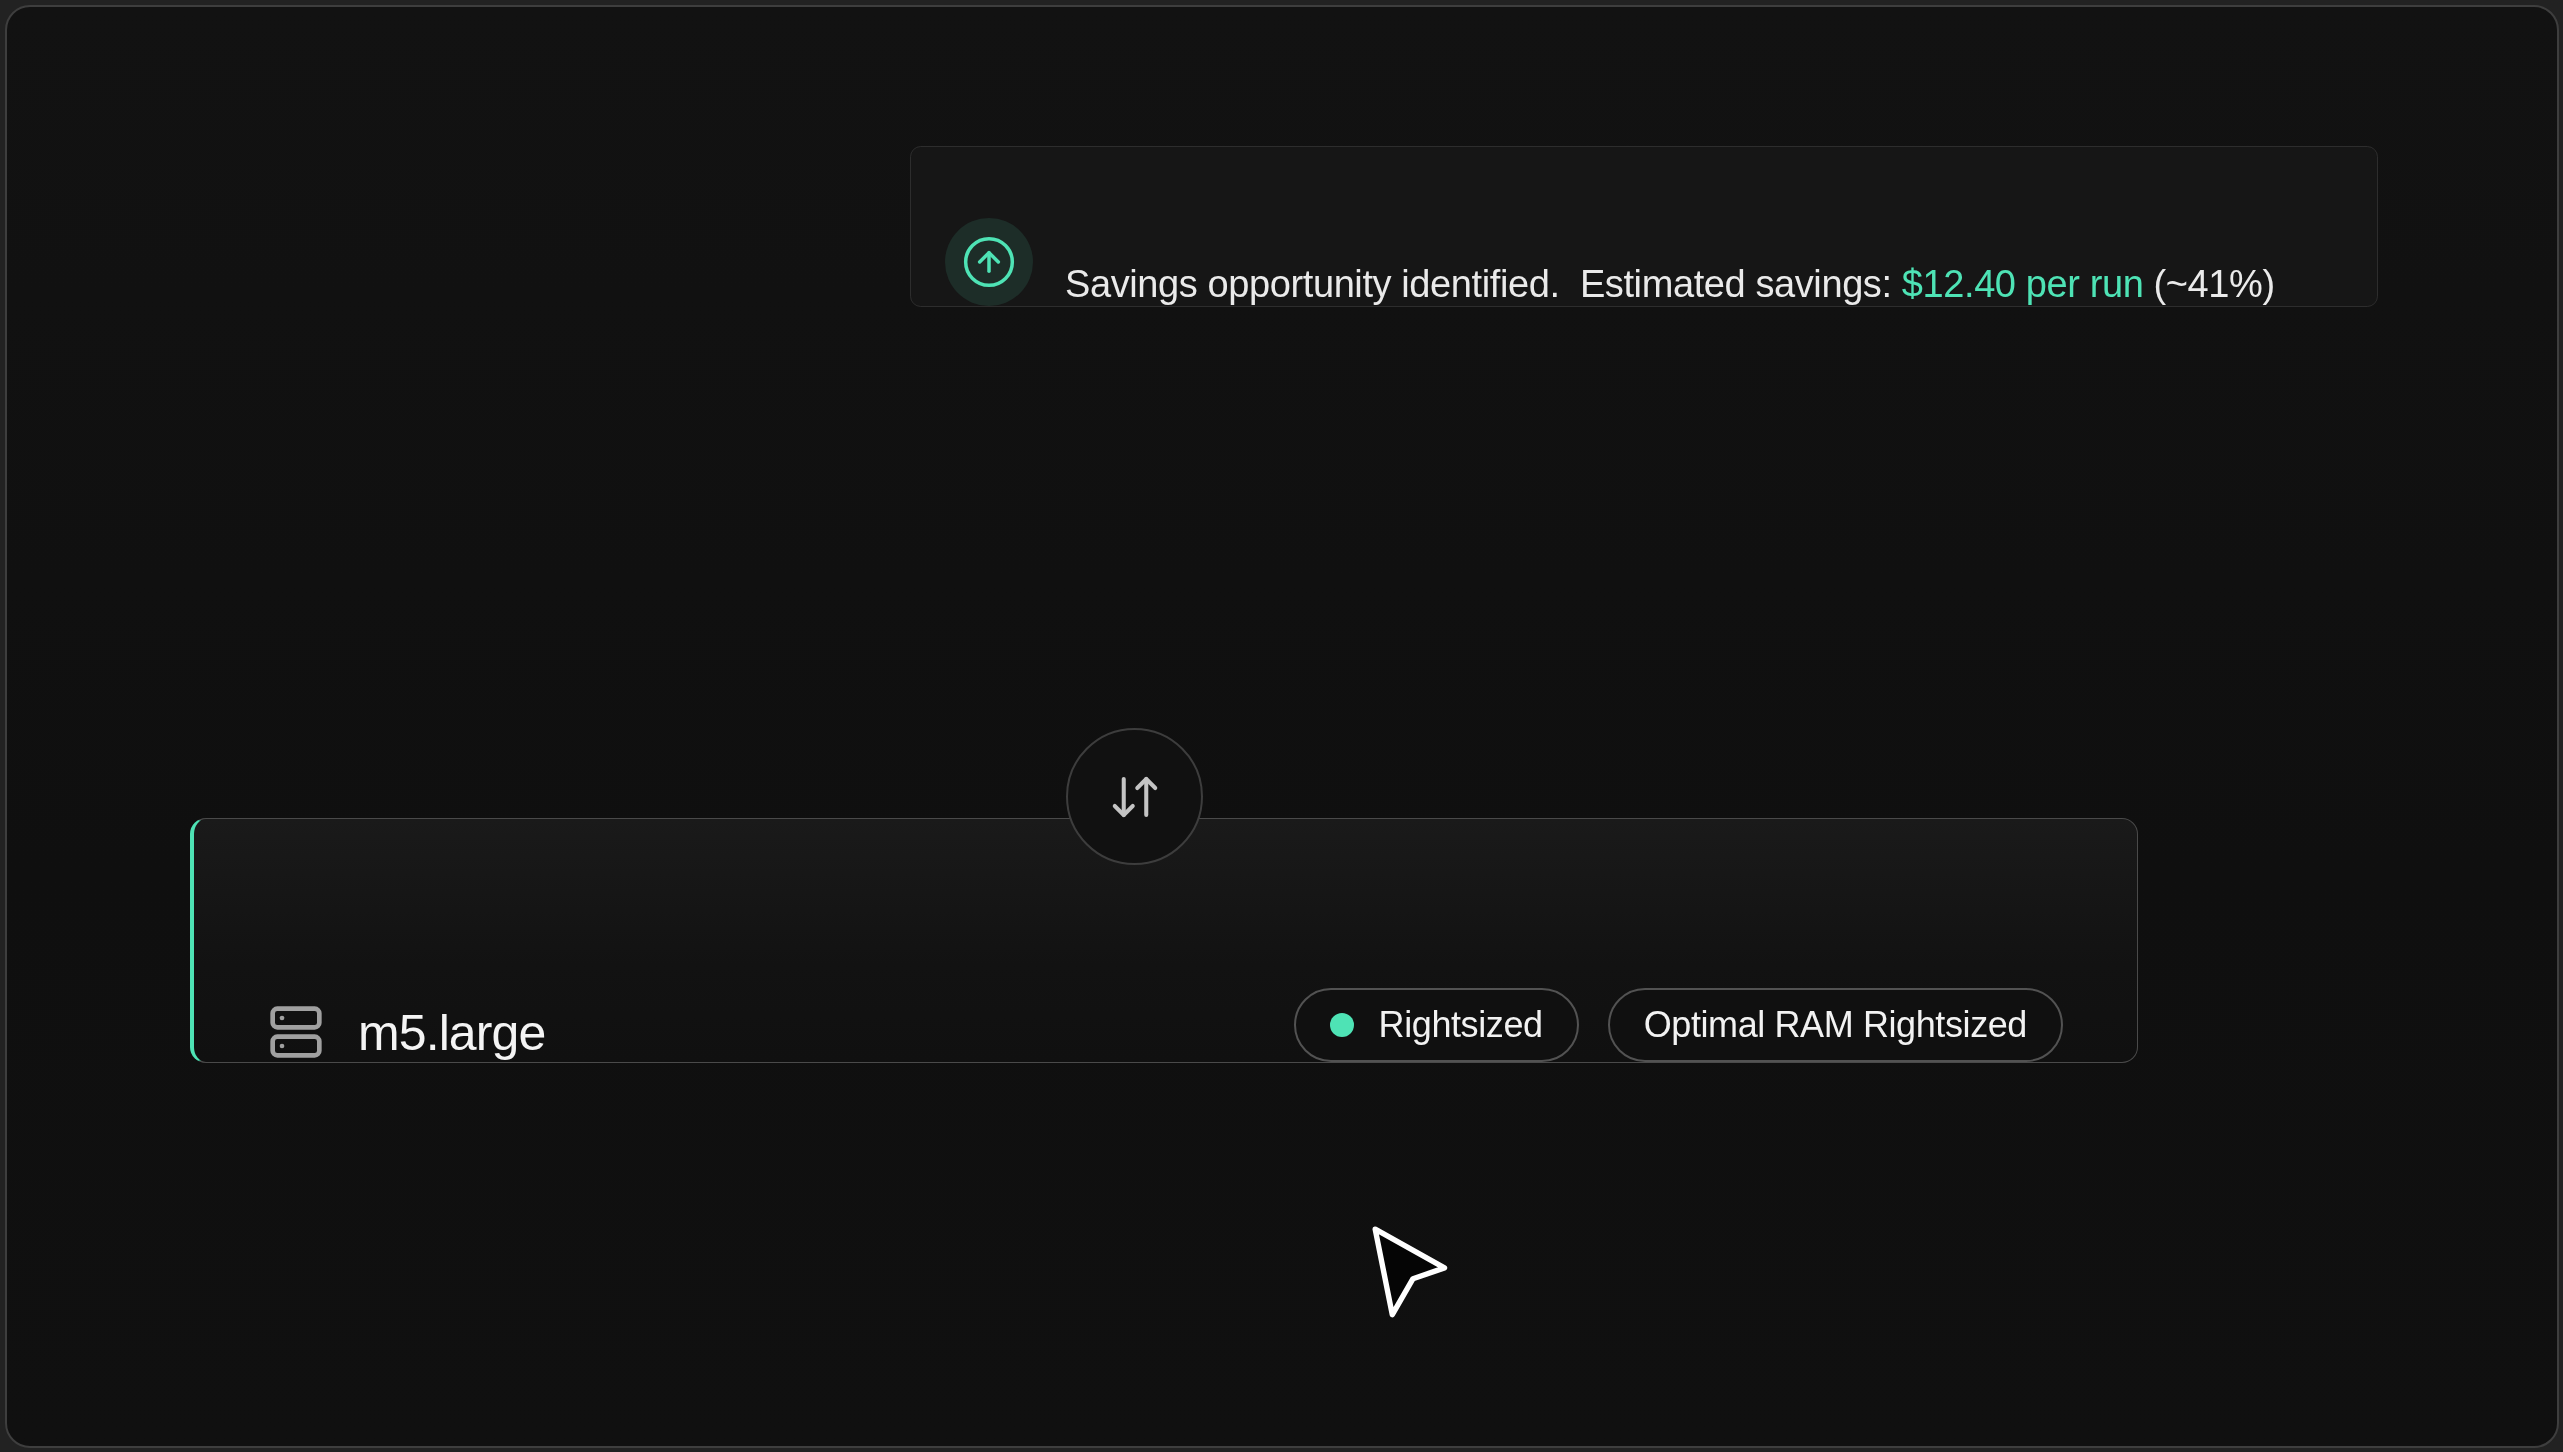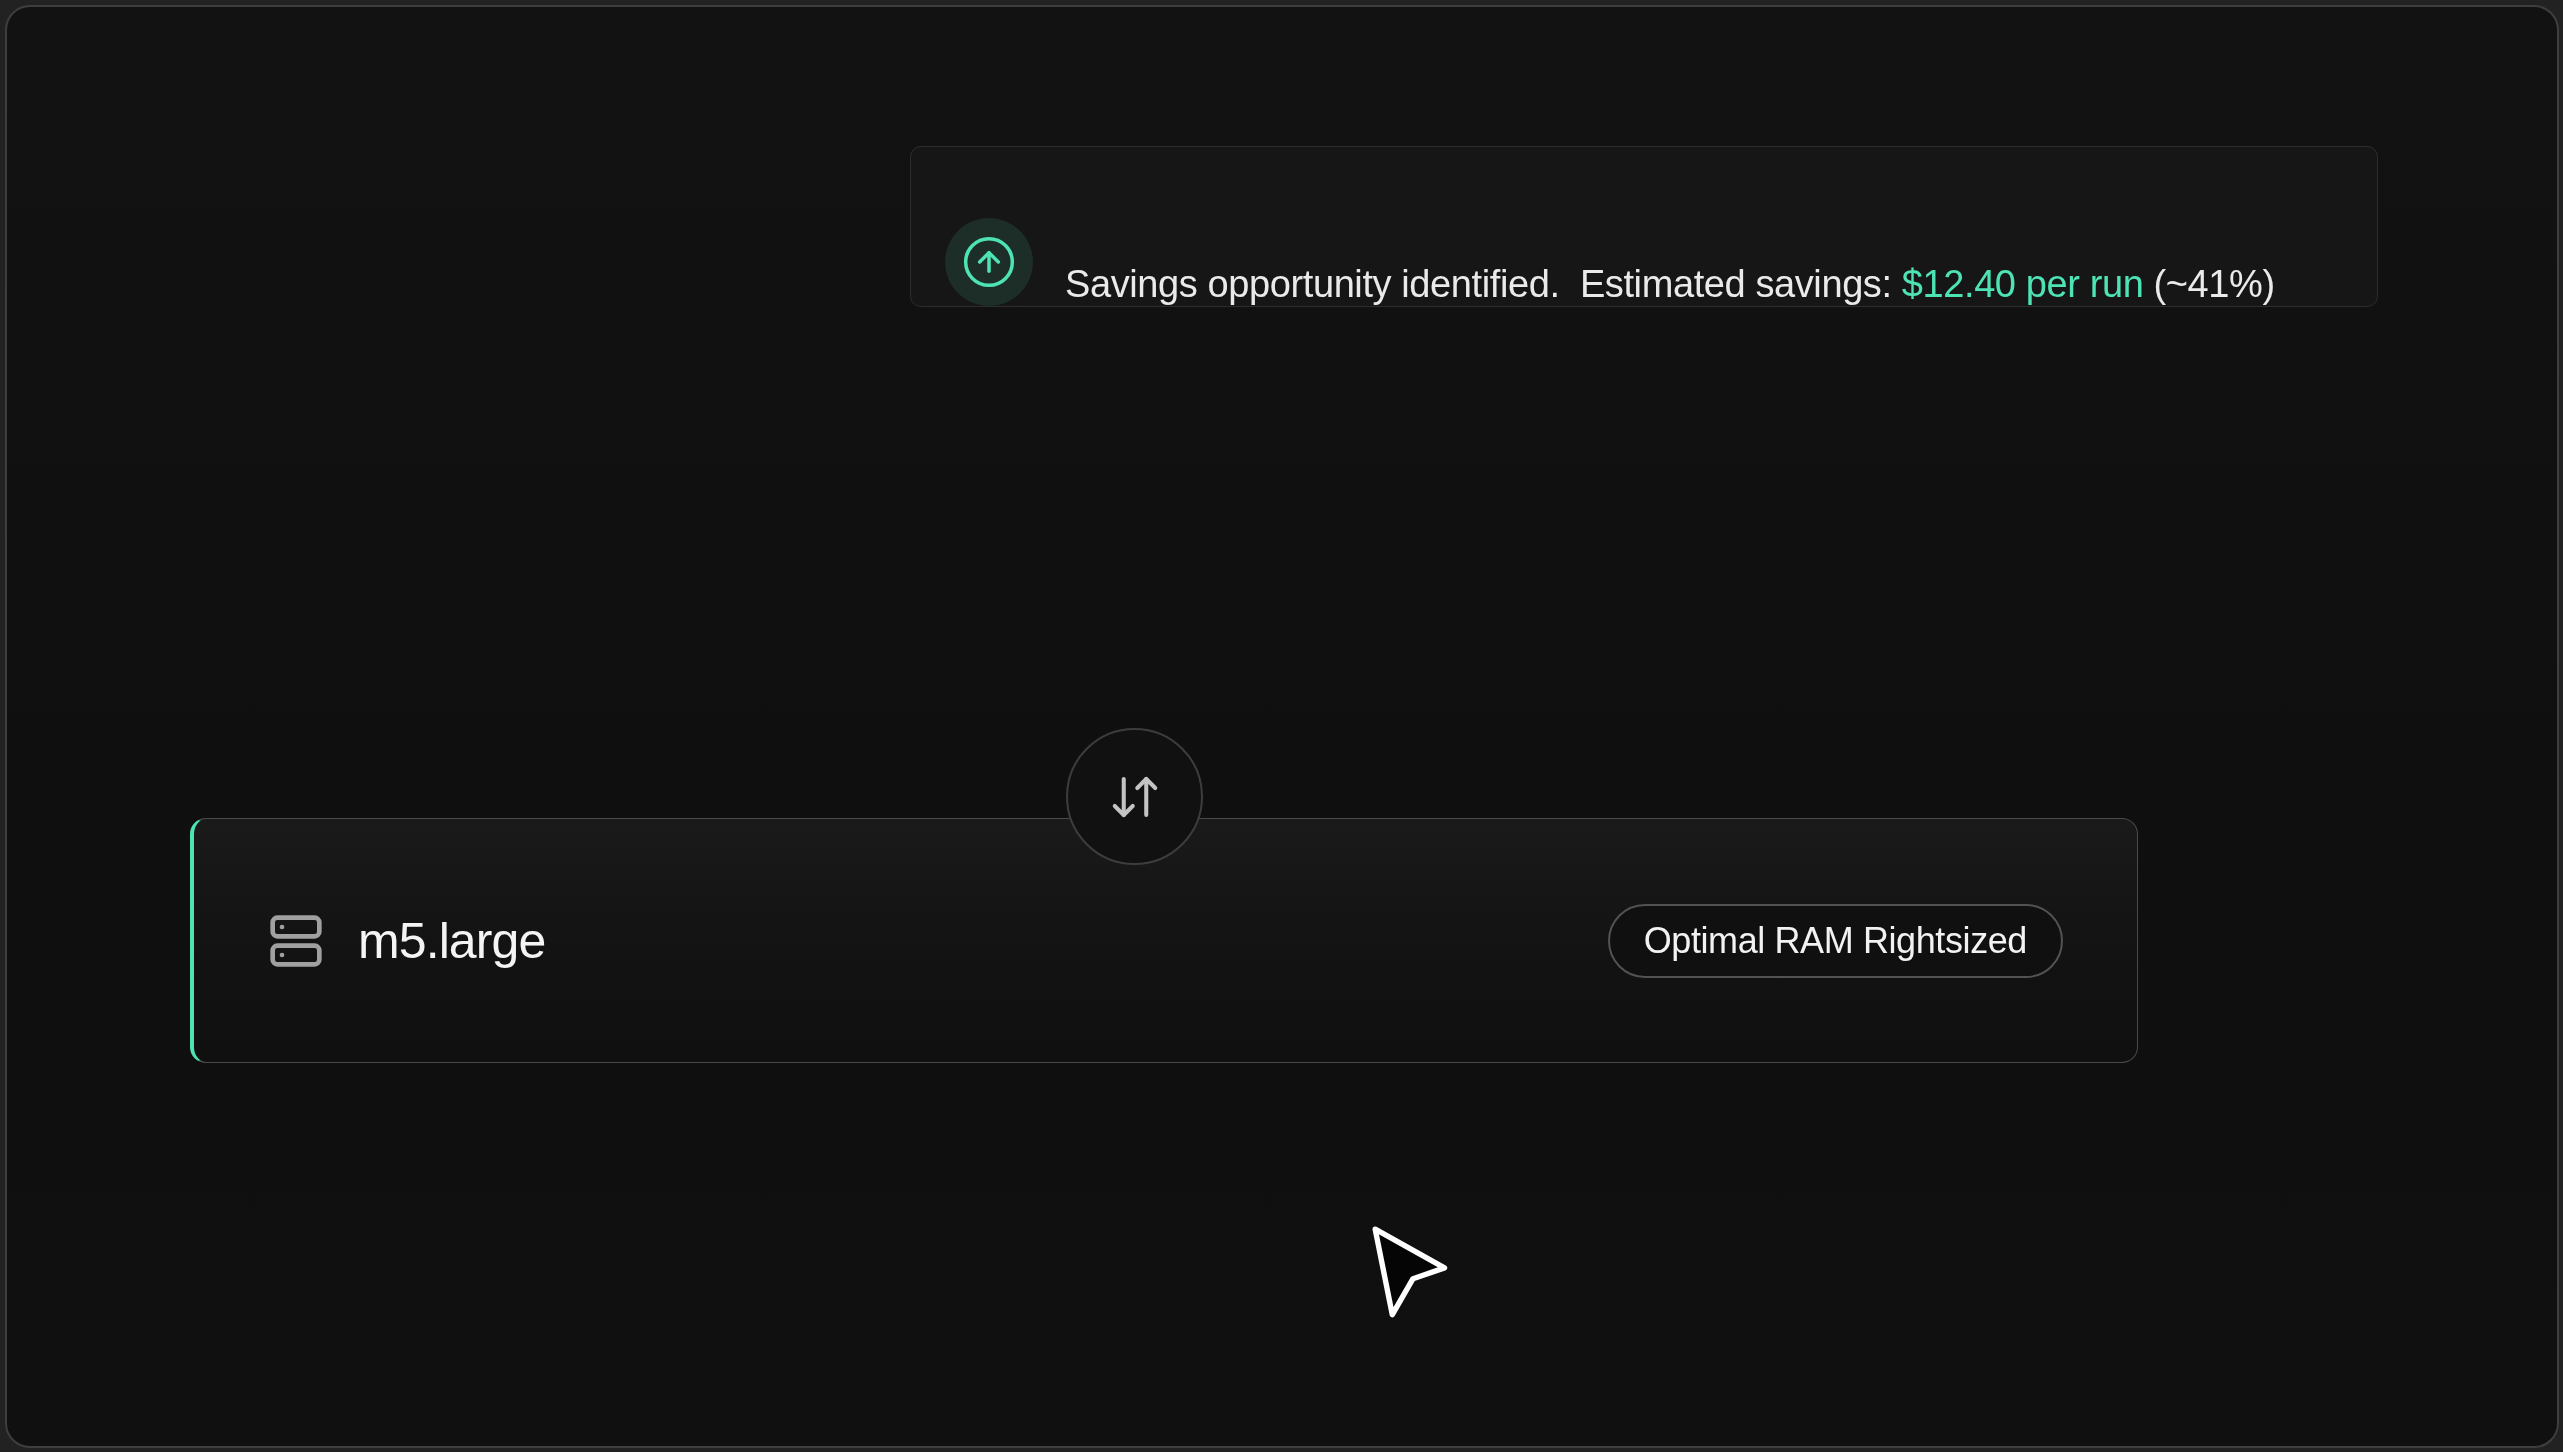--- a/index.html
+++ b/index.html
@@ -55,20 +55,21 @@
   .card-current {
     top: 528px; height: 248px;
     background: linear-gradient(180deg, #171717 0%, #111111 60%, #0e0e0e 100%);
     border: 1.8px solid #2e2e2e;
   }
   .card-recommended {
     top: 818px; height: 245px;
     background: linear-gradient(180deg, #1a1a1a 0%, #121212 60%, #101010 100%);
     border: 1.8px solid #4a4a4a;
     border-left: 4.5px solid #4ee3b5;
+    align-items: flex-end;
   }
   .server-icon-wrap { width: 56px; height: 61px; display: flex; align-items: center; flex: 0 0 auto; }
   .card-current .instance-title {
     margin-left: 34px; font-size: 50px; letter-spacing: -0.9px; color: #c7c7c7;
   }
   .card-recommended .instance-title {
     margin-left: 34px; font-size: 50px; letter-spacing: -0.9px; color: #f4f4f4;
   }
   .spacer { flex: 1; }
 
@@ -150,20 +151,24 @@
       <svg width="56" height="56" viewBox="0 0 24 24" fill="none" stroke="#a0a0a0" stroke-width="2" stroke-linecap="round" stroke-linejoin="round">
         <rect x="2" y="2" width="20" height="8" rx="2" ry="2"></rect>
         <rect x="2" y="14" width="20" height="8" rx="2" ry="2"></rect>
         <line x1="6" y1="6" x2="6.01" y2="6"></line>
         <line x1="6" y1="18" x2="6.01" y2="18"></line>
       </svg>
     </div>
     <span class="instance-title">m5.large</span>
     <span class="spacer"></span>
     <span class="pill">
+      <span class="dot" style="background: rgb(78, 227, 181);"></span>
+      <span>Rightsized</span>
+    </span>
+    <span class="pill">
       <span>Optimal RAM Rightsized</span>
     </span>
   </div>
 
 
   <svg class="cursor" width="99" height="108" viewBox="0 0 110 120">
     <polygon points="8,8 85,51 50,63 27,103" fill="#050505" stroke="#ffffff" stroke-width="6" stroke-linejoin="round"></polygon>
   </svg>
 </div>
 

